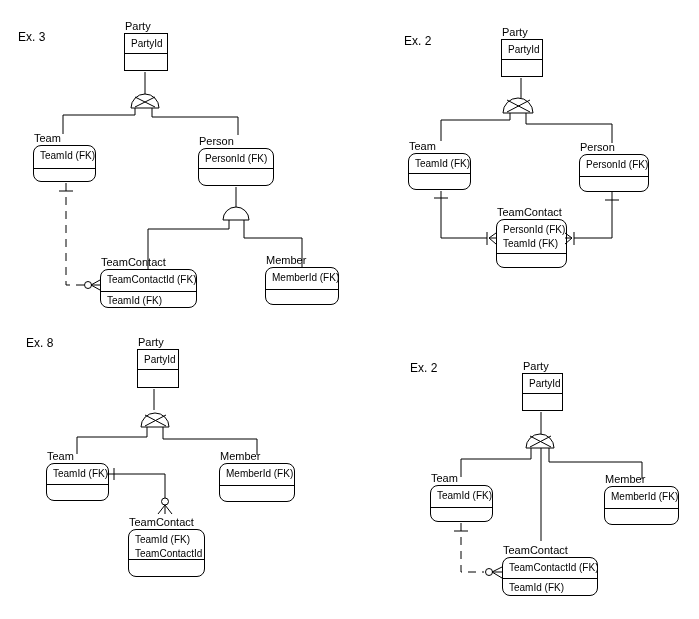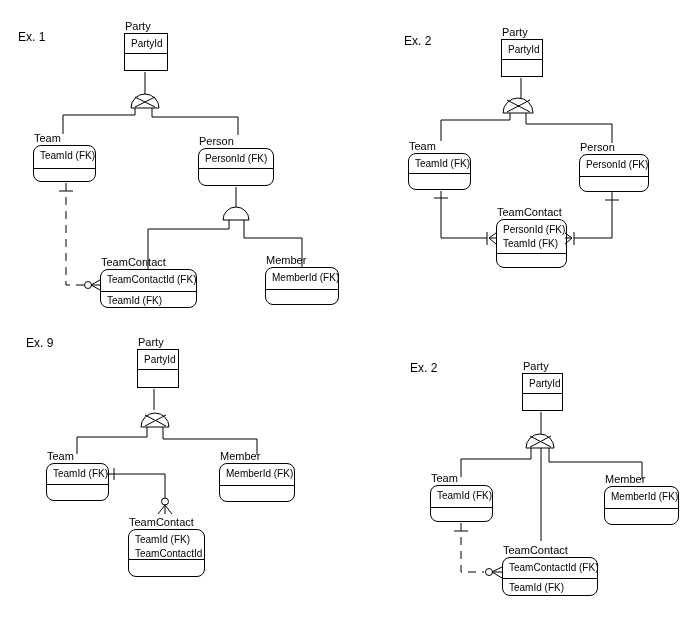--- a/index.html
+++ b/index.html
@@ -80,21 +80,21 @@
       <path d="M531 448 V459 H461 V477"></path>
       <path d="M541 448 V541"></path>
       <path d="M549 448 V462 H642 V479"></path>
       <path class="dashed" d="M461 523 V572 H484"></path>
       <path d="M454 531 H468"></path>
       <circle cx="489" cy="572" r="3.5"></circle>
       <path d="M492 572 L502 567 M492 572 L502 578 M492 572 H502"></path>
     </g>
   </svg>
 
-  <div class="ex-label" style="left:18px;top:30px">Ex. 1</div>
+  <div class="ex-label" style="left:18px;top:30px">Ex. 3</div>
 
   <div class="entity-title" style="left:125px;top:20px">Party</div>
   <div class="entity-box" style="left:124px;top:33px;width:42px">
     <div class="comp-key" style="height:19px">
         <div class="attr">PartyId</div>
       </div>
     <div class="comp-rest" style="height:17px"></div>
   </div>
 
   <div class="entity-title" style="left:34px;top:132px">Team</div>
@@ -159,21 +159,21 @@
 
   <div class="entity-title" style="left:497px;top:206px">TeamContact</div>
   <div class="entity-box rounded" style="left:496px;top:219px;width:69px">
     <div class="comp-key" style="height:33px">
       <div class="attr">PersonId (FK)</div>
       <div class="attr">TeamId (FK)</div>
     </div>
     <div class="comp-rest" style="height:14px"></div>
   </div>
 
-  <div class="ex-label" style="left:26px;top:336px">Ex. 9</div>
+  <div class="ex-label" style="left:26px;top:336px">Ex. 8</div>
 
   <div class="entity-title" style="left:138px;top:336px">Party</div>
   <div class="entity-box" style="left:137px;top:349px;width:40px">
     <div class="comp-key" style="height:19px">
         <div class="attr">PartyId</div>
       </div>
     <div class="comp-rest" style="height:18px"></div>
   </div>
 
   <div class="entity-title" style="left:47px;top:450px">Team</div>

